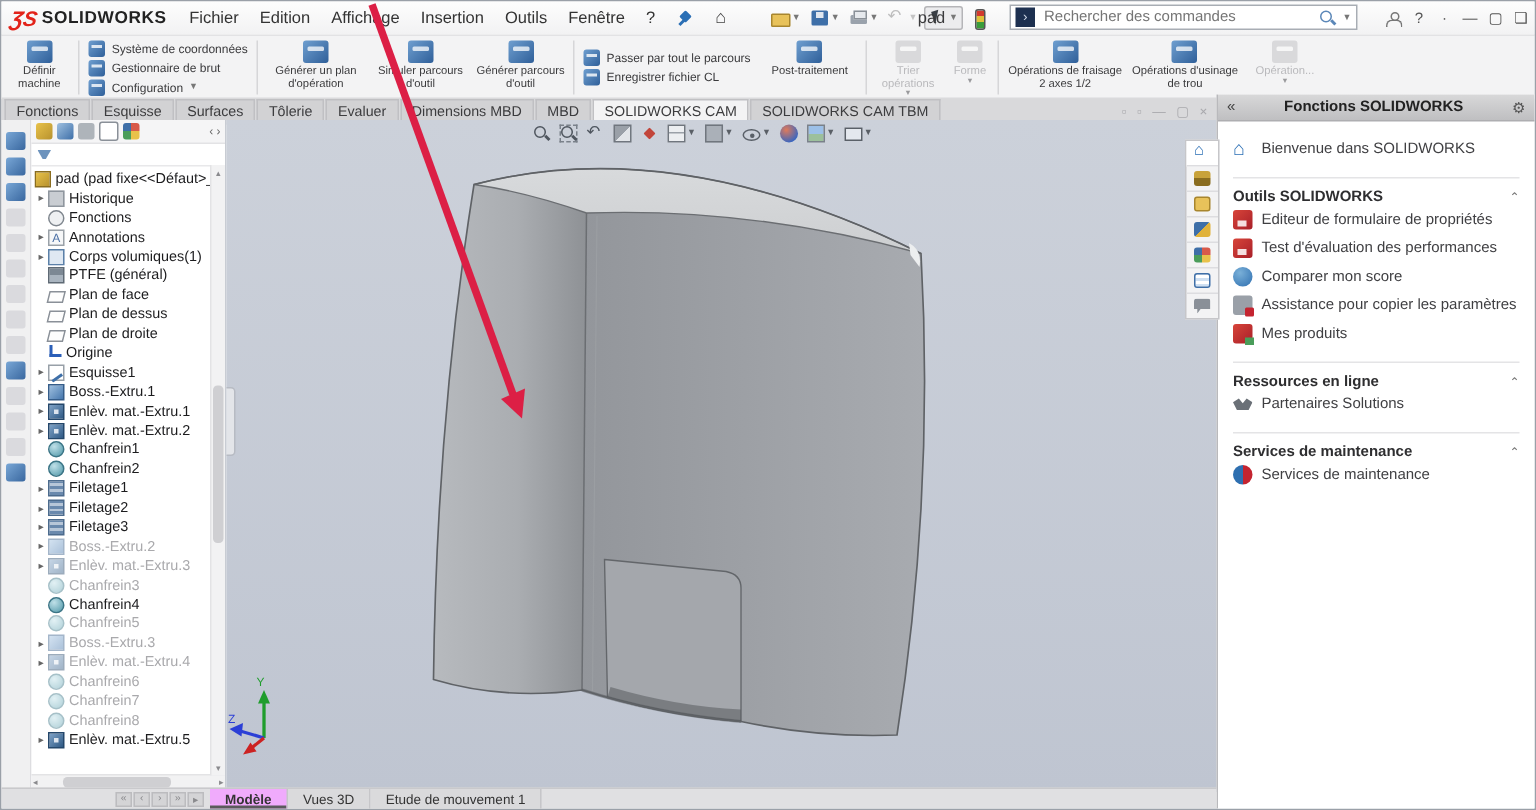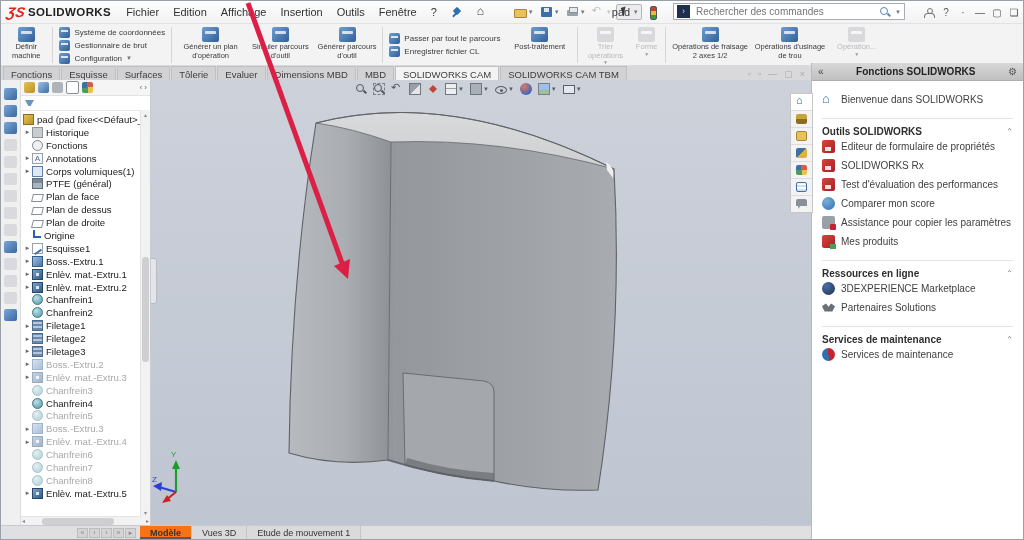--- a/index.html
+++ b/index.html
@@ -185,21 +185,21 @@
   .i-hands{background:#6a7077;clip-path:polygon(0 40%,30% 20%,50% 45%,70% 20%,100% 40%,80% 80%,20% 80%)}
   .i-maint{border-radius:50%;background:conic-gradient(#c42430 0 180deg,#2e6fb0 0)}
 
   
   .bottombar{position:absolute;left:0;right:212px;bottom:0;height:13px;background:#e0e0e2;border-top:1px solid #c9c9cc;
              display:flex;align-items:stretch;font-size:9px}
   .bnav{display:flex;align-items:center;gap:1px;margin-left:76px;padding-right:4px}
   .bn{width:11px;height:10px;background:#d4d4d6;border:1px solid #bcbcbf;color:#8a8a8d;font-size:7px;
       display:flex;align-items:center;justify-content:center;box-sizing:border-box}
   .btab{display:flex;align-items:center;padding:0 10px;border-right:1px solid #c6c6c9;color:#333;background:#dadadc;white-space:nowrap}
-  .btab.active{background:#f97316;font-weight:bold;box-shadow:inset 0 -2px 0 #5a5a5c}
+  .btab.active{background:#f0abfc;font-weight:bold;box-shadow:inset 0 -2px 0 #5a5a5c}
 
   
   .arrowlay{position:absolute;inset:0;pointer-events:none;z-index:50}
 </style>
 </head>
 <body>
 
 <div class="win">
 
   <div class="menubar">
@@ -682,45 +682,37 @@
         <div class="tpsec">
           <span>Outils SOLIDWORKS</span>
           <span class="car">⌃</span>
         </div>
         <div class="tprow">
           <span class="tpi i-red"></span>
           <span>Editeur de formulaire de propriétés</span>
         </div>
         <div class="tprow">
           <span class="tpi i-red"></span>
-          <span>SOLIDWORKS Rx</span>
-        </div>
-        <div class="tprow">
-          <span class="tpi i-red"></span>
           <span>Test d'évaluation des performances</span>
         </div>
         <div class="tprow">
           <span class="tpi i-blue-round"></span>
           <span>Comparer mon score</span>
         </div>
         <div class="tprow">
           <span class="tpi i-gray-red"></span>
           <span>Assistance pour copier les paramètres</span>
         </div>
         <div class="tprow">
           <span class="tpi i-red2"></span>
           <span>Mes produits</span>
         </div>
         <div class="tpsec">
           <span>Ressources en ligne</span>
           <span class="car">⌃</span>
-        </div>
-        <div class="tprow">
-          <span class="tpi i-globe"></span>
-          <span>3DEXPERIENCE Marketplace</span>
         </div>
         <div class="tprow">
           <span class="tpi i-hands"></span>
           <span>Partenaires Solutions</span>
         </div>
         <div class="tpsec">
           <span>Services de maintenance</span>
           <span class="car">⌃</span>
         </div>
         <div class="tprow">

